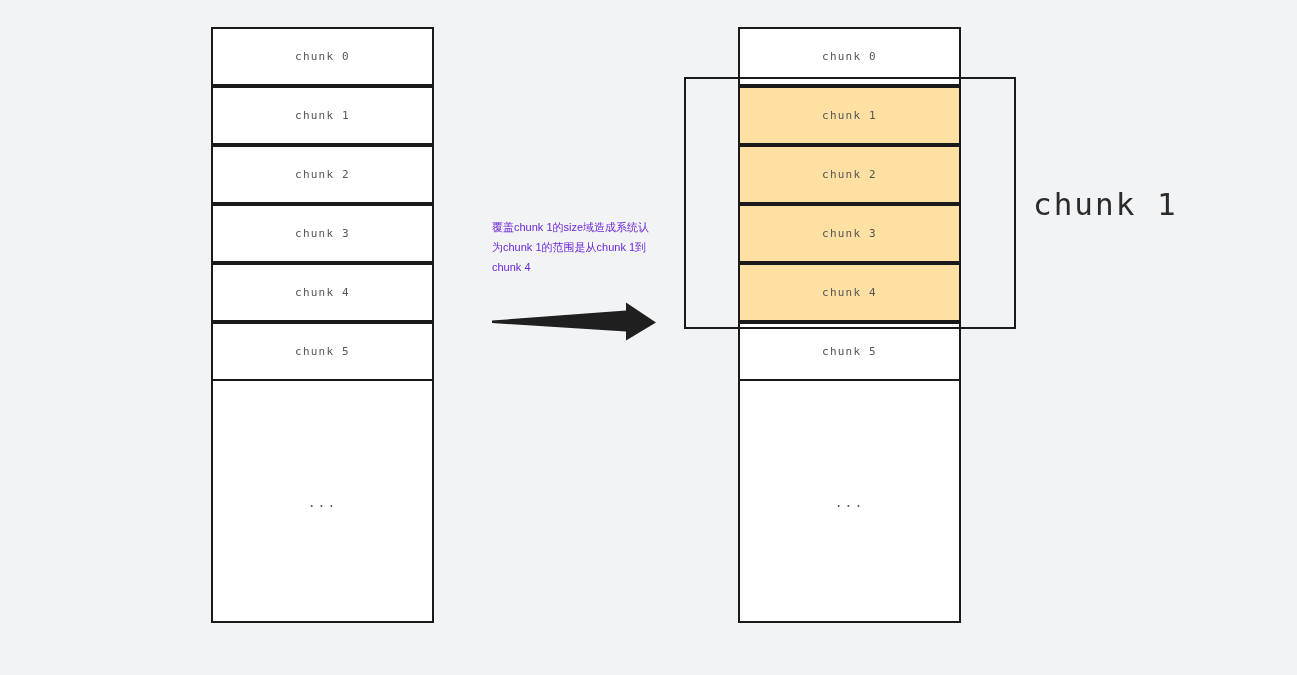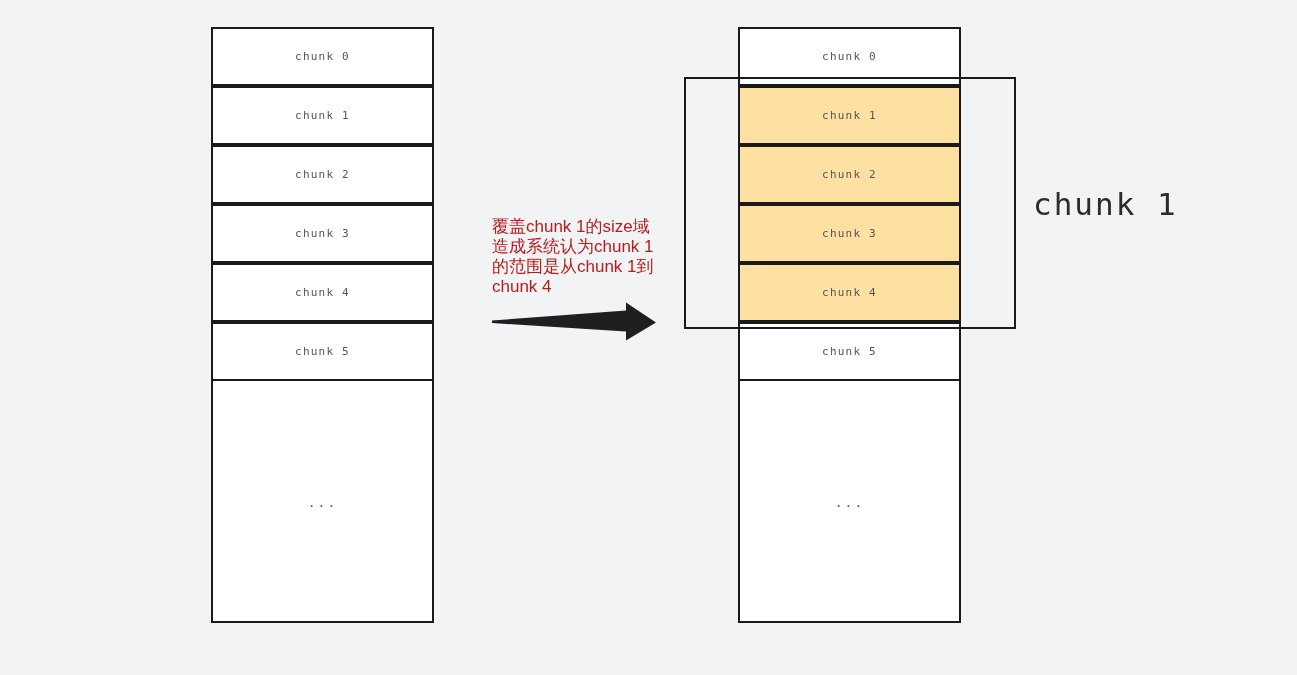--- a/index.html
+++ b/index.html
@@ -68,23 +68,23 @@
     box-sizing: border-box;
     border: 2.5px solid #1a1a1a;
     background: transparent;
     z-index: 4;
   }
 
   
   .annotation {
     position: absolute;
     font-family: "Liberation Sans", sans-serif;
-    font-size: 17px;
+    font-size: 11px;
     line-height: 20px;
-    color: #b91c1c;
+    color: #6d28d9;
     white-space: pre-line;
     width: 165px;
   }
 
   
   .arrow-wrap {
     position: absolute;
   }
 
   

